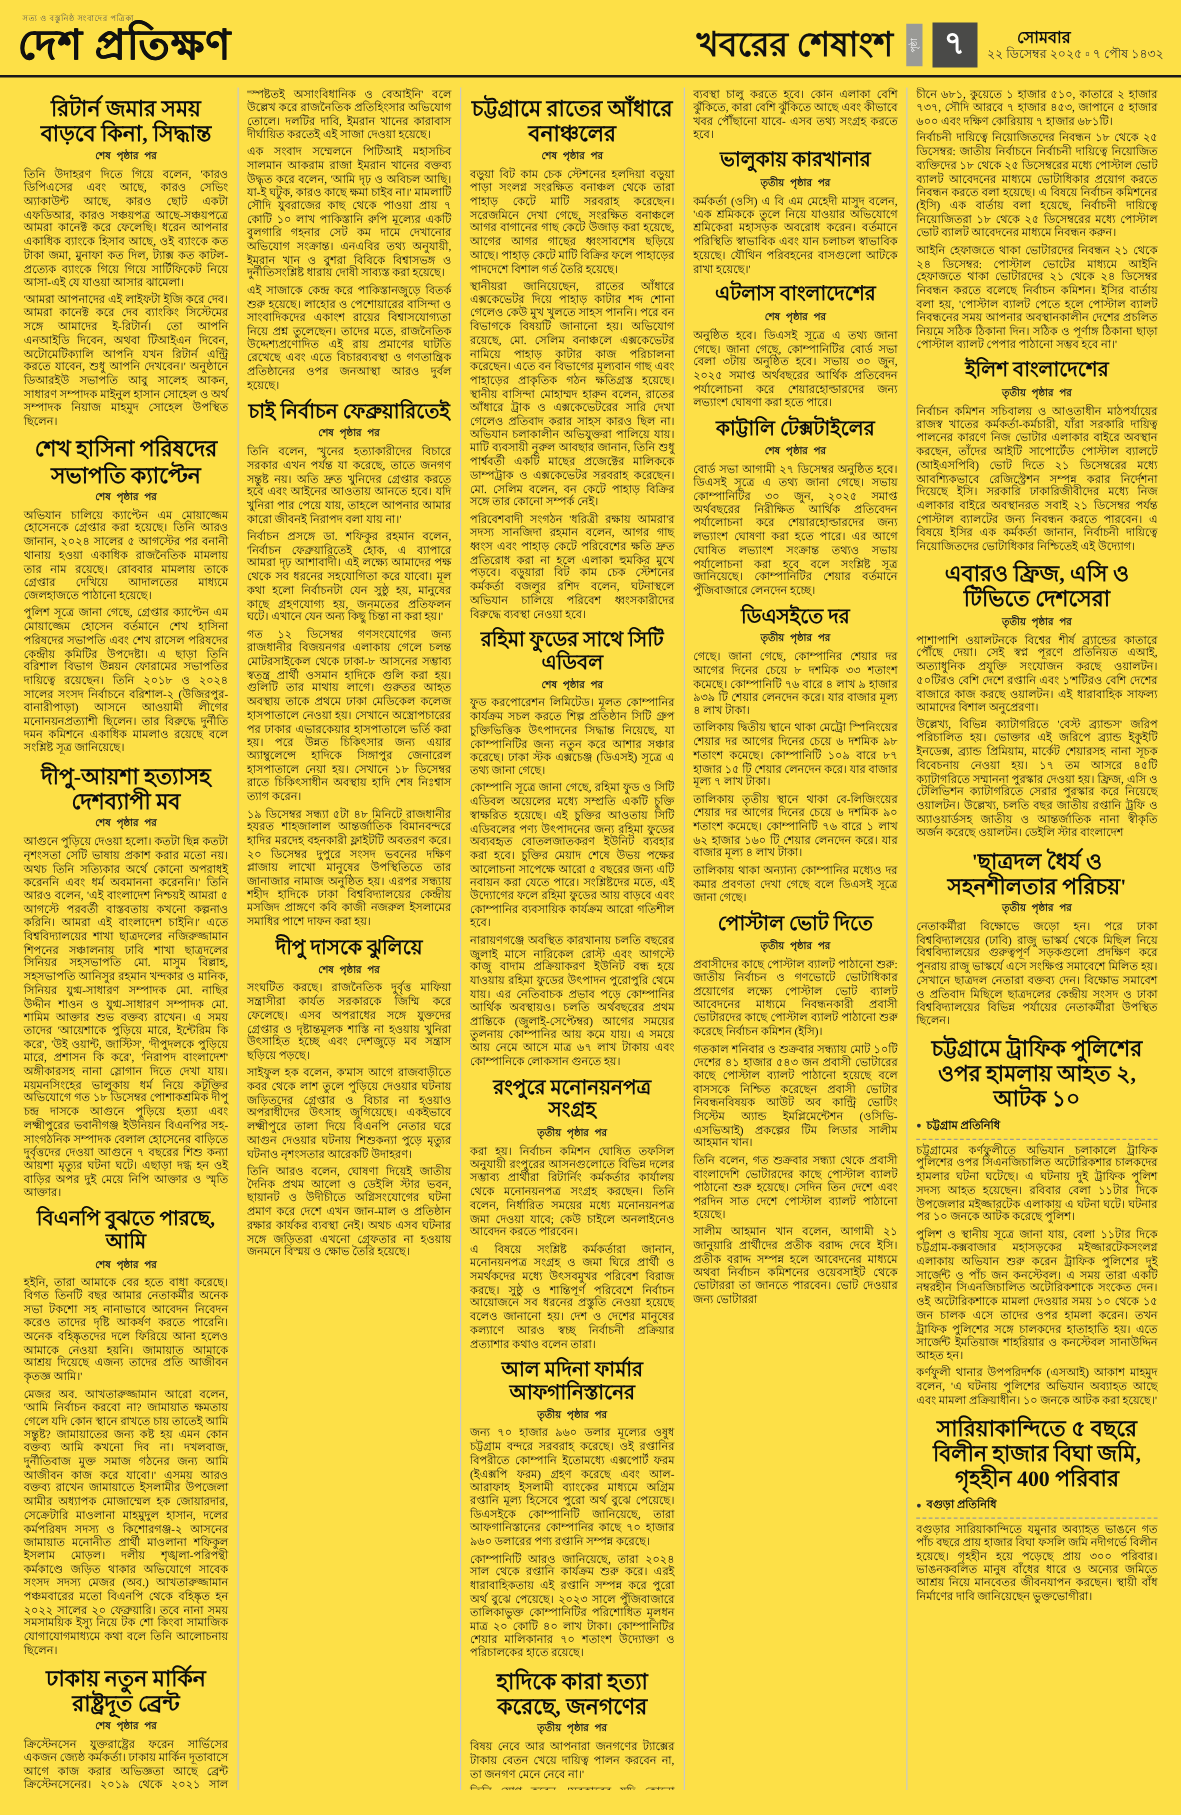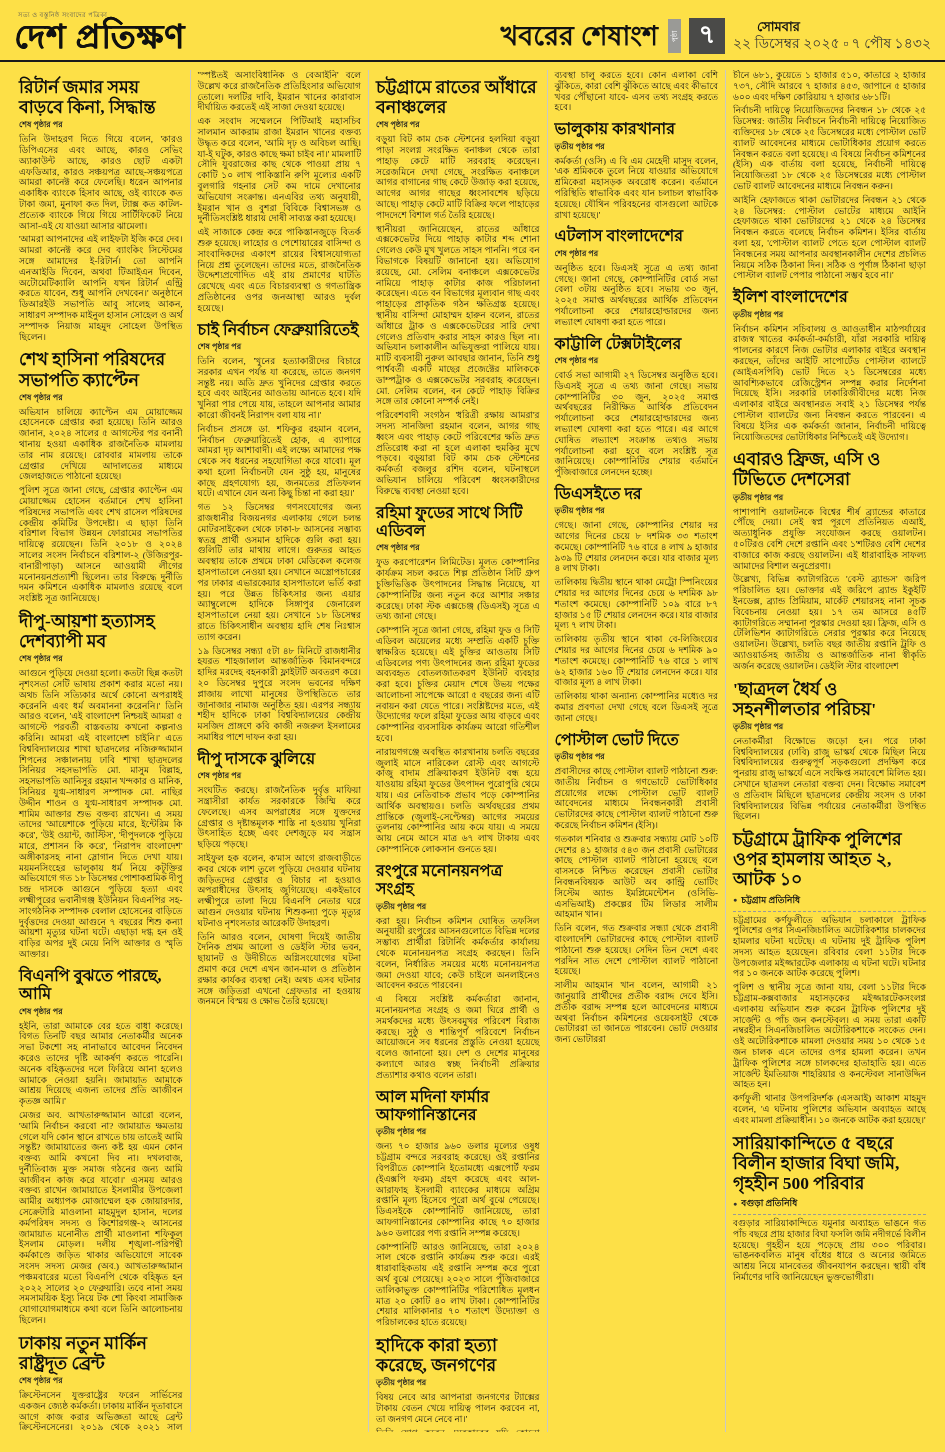--- a/index.html
+++ b/index.html
@@ -23,38 +23,38 @@
     background:#9a9a96;color:#fff;font-size:7px;width:13px;height:34px;
     display:flex;align-items:center;justify-content:center;
     writing-mode:vertical-rl;transform:rotate(180deg);
   }
   .page-num-box{
     background:#4a4a48;color:#fff;width:36px;height:36px;display:flex;
     align-items:center;justify-content:center;font-size:26px;font-weight:bold;
   }
   .date-wrap{display:flex;flex-direction:column;justify-content:center;line-height:1.25;}
   .day{font-size:13px;font-weight:bold;margin-left:24px;}
-  .date-line{font-size:14px;color:#333;}
+  .date-line{font-size:10px;color:#333;}
   
   #cols{
     display:flex;gap:0;padding:8px 12px 0 12px;height:1370px;box-sizing:border-box;
   }
   .col{
     flex:1 1 0;padding:0 7px;border-right:1px solid #c9c9c4;overflow:hidden;
   }
   .col:last-child{border-right:none;}
   .col.wide{flex:1.18 1 0;}
   .story{margin-bottom:6px;}
   .story h2{
-    font-size:16px;line-height:1.15;font-weight:bold;
+    font-size:16px;line-height:1.15;font-weight:bold;text-align:center;
     margin:7px 0 1px 0;color:#0d0d0d;
   }
   .story h2.big{font-size:17.5px;}
   .cont{
-    font-size:8px;margin:0 0 3px 0;color:#222;font-weight:bold;
+    font-size:8px;text-align:center;margin:0 0 3px 0;color:#222;font-weight:bold;font-family:Liberation Mono, monospace;
   }
   .byline{
     display:flex;align-items:center;gap:4px;font-size:9px;font-weight:bold;
     border-bottom:1px dashed #999;padding:2px 0 3px 0;margin-bottom:3px;
   }
   .byline .dot{font-size:7px;color:#333;}
   .story p{
     font-size:9px;line-height:1.2;text-align:justify;margin:0 0 3px 0;
     text-indent:0;word-break:break-word;color:#151515;
   }
@@ -229,21 +229,21 @@
           <h2 class="big">চট্টগ্রামে ট্রাফিক পুলিশের ওপর হামলায় আহত ২, আটক ১০</h2>
           <div class="byline">
             <span class="dot">●</span>
             <span>চট্টগ্রাম প্রতিনিধি</span>
           </div>
           <p>চট্টগ্রামের কর্ণফুলীতে অভিযান চলাকালে ট্রাফিক পুলিশের ওপর সিএনজিচালিত অটোরিকশার চালকদের হামলার ঘটনা ঘটেছে। এ ঘটনায় দুই ট্রাফিক পুলিশ সদস্য আহত হয়েছেন। রবিবার বেলা ১১টার দিকে উপজেলার মইজ্জারটেক এলাকায় এ ঘটনা ঘটে। ঘটনার পর ১০ জনকে আটক করেছে পুলিশ।</p>
           <p>পুলিশ ও স্থানীয় সূত্রে জানা যায়, বেলা ১১টার দিকে চট্টগ্রাম-কক্সবাজার মহাসড়কের মইজ্জারটেকসংলগ্ন এলাকায় অভিযান শুরু করেন ট্রাফিক পুলিশের দুই সার্জেন্ট ও পাঁচ জন কনস্টেবল। এ সময় তারা একটি নম্বরহীন সিএনজিচালিত অটোরিকশাকে সংকেত দেন। ওই অটোরিকশাকে মামলা দেওয়ার সময় ১০ থেকে ১৫ জন চালক এসে তাদের ওপর হামলা করেন। তখন ট্রাফিক পুলিশের সঙ্গে চালকদের হাতাহাতি হয়। এতে সার্জেন্ট ইমতিয়াজ শাহরিয়ার ও কনস্টেবল সানাউদ্দিন আহত হন।</p>
           <p>কর্ণফুলী থানার উপপরিদর্শক (এসআই) আকাশ মাহমুদ বলেন, 'এ ঘটনায় পুলিশের অভিযান অব্যাহত আছে এবং মামলা প্রক্রিয়াধীন। ১০ জনকে আটক করা হয়েছে।'</p>
         </div>
         <div class="story">
-          <h2 class="big">সারিয়াকান্দিতে ৫ বছরে বিলীন হাজার বিঘা জমি, গৃহহীন 500 পরিবার</h2>
+          <h2 class="big">সারিয়াকান্দিতে ৫ বছরে বিলীন হাজার বিঘা জমি, গৃহহীন 400 পরিবার</h2>
           <div class="byline">
             <span class="dot">●</span>
             <span>বগুড়া প্রতিনিধি</span>
           </div>
           <p>বগুড়ার সারিয়াকান্দিতে যমুনার অব্যাহত ভাঙনে গত পাঁচ বছরে প্রায় হাজার বিঘা ফসলি জমি নদীগর্ভে বিলীন হয়েছে। গৃহহীন হয়ে পড়েছে প্রায় ৩০০ পরিবার। ভাঙনকবলিত মানুষ বাঁধের ধারে ও অন্যের জমিতে আশ্রয় নিয়ে মানবেতর জীবনযাপন করছেন। স্থায়ী বাঁধ নির্মাণের দাবি জানিয়েছেন ভুক্তভোগীরা।</p>
         </div>
       </div>
   </div>
 
 </div>

